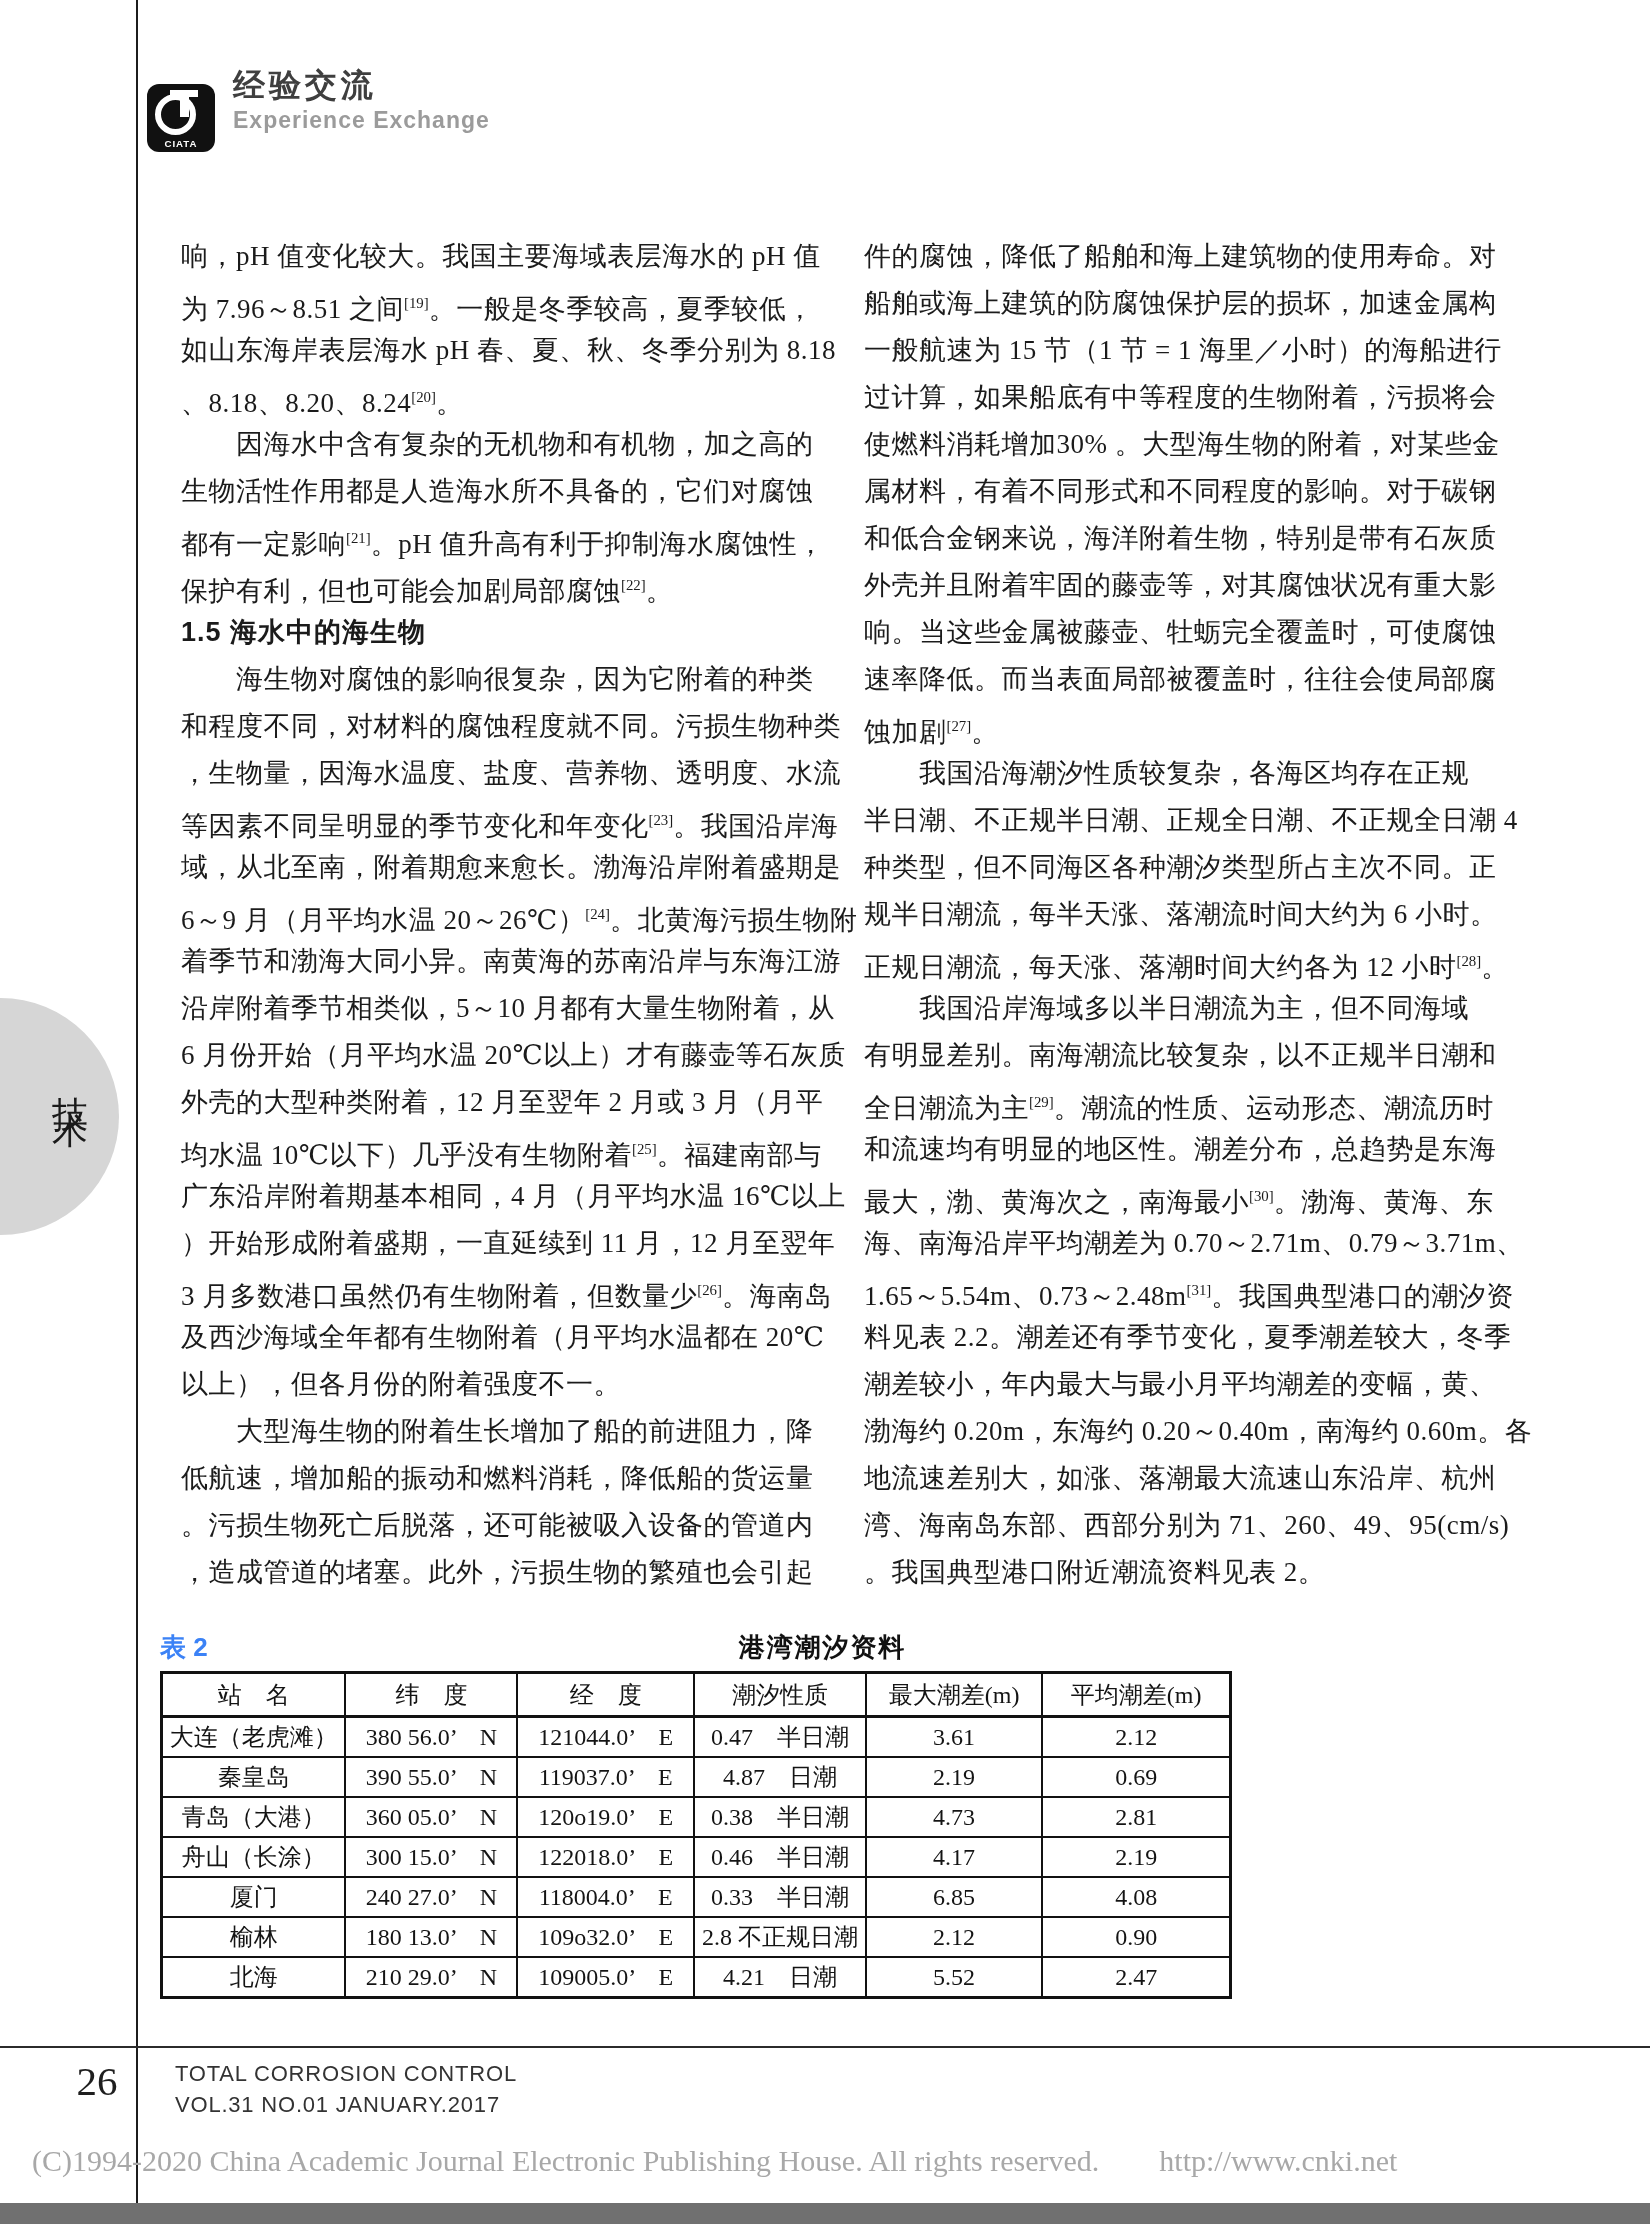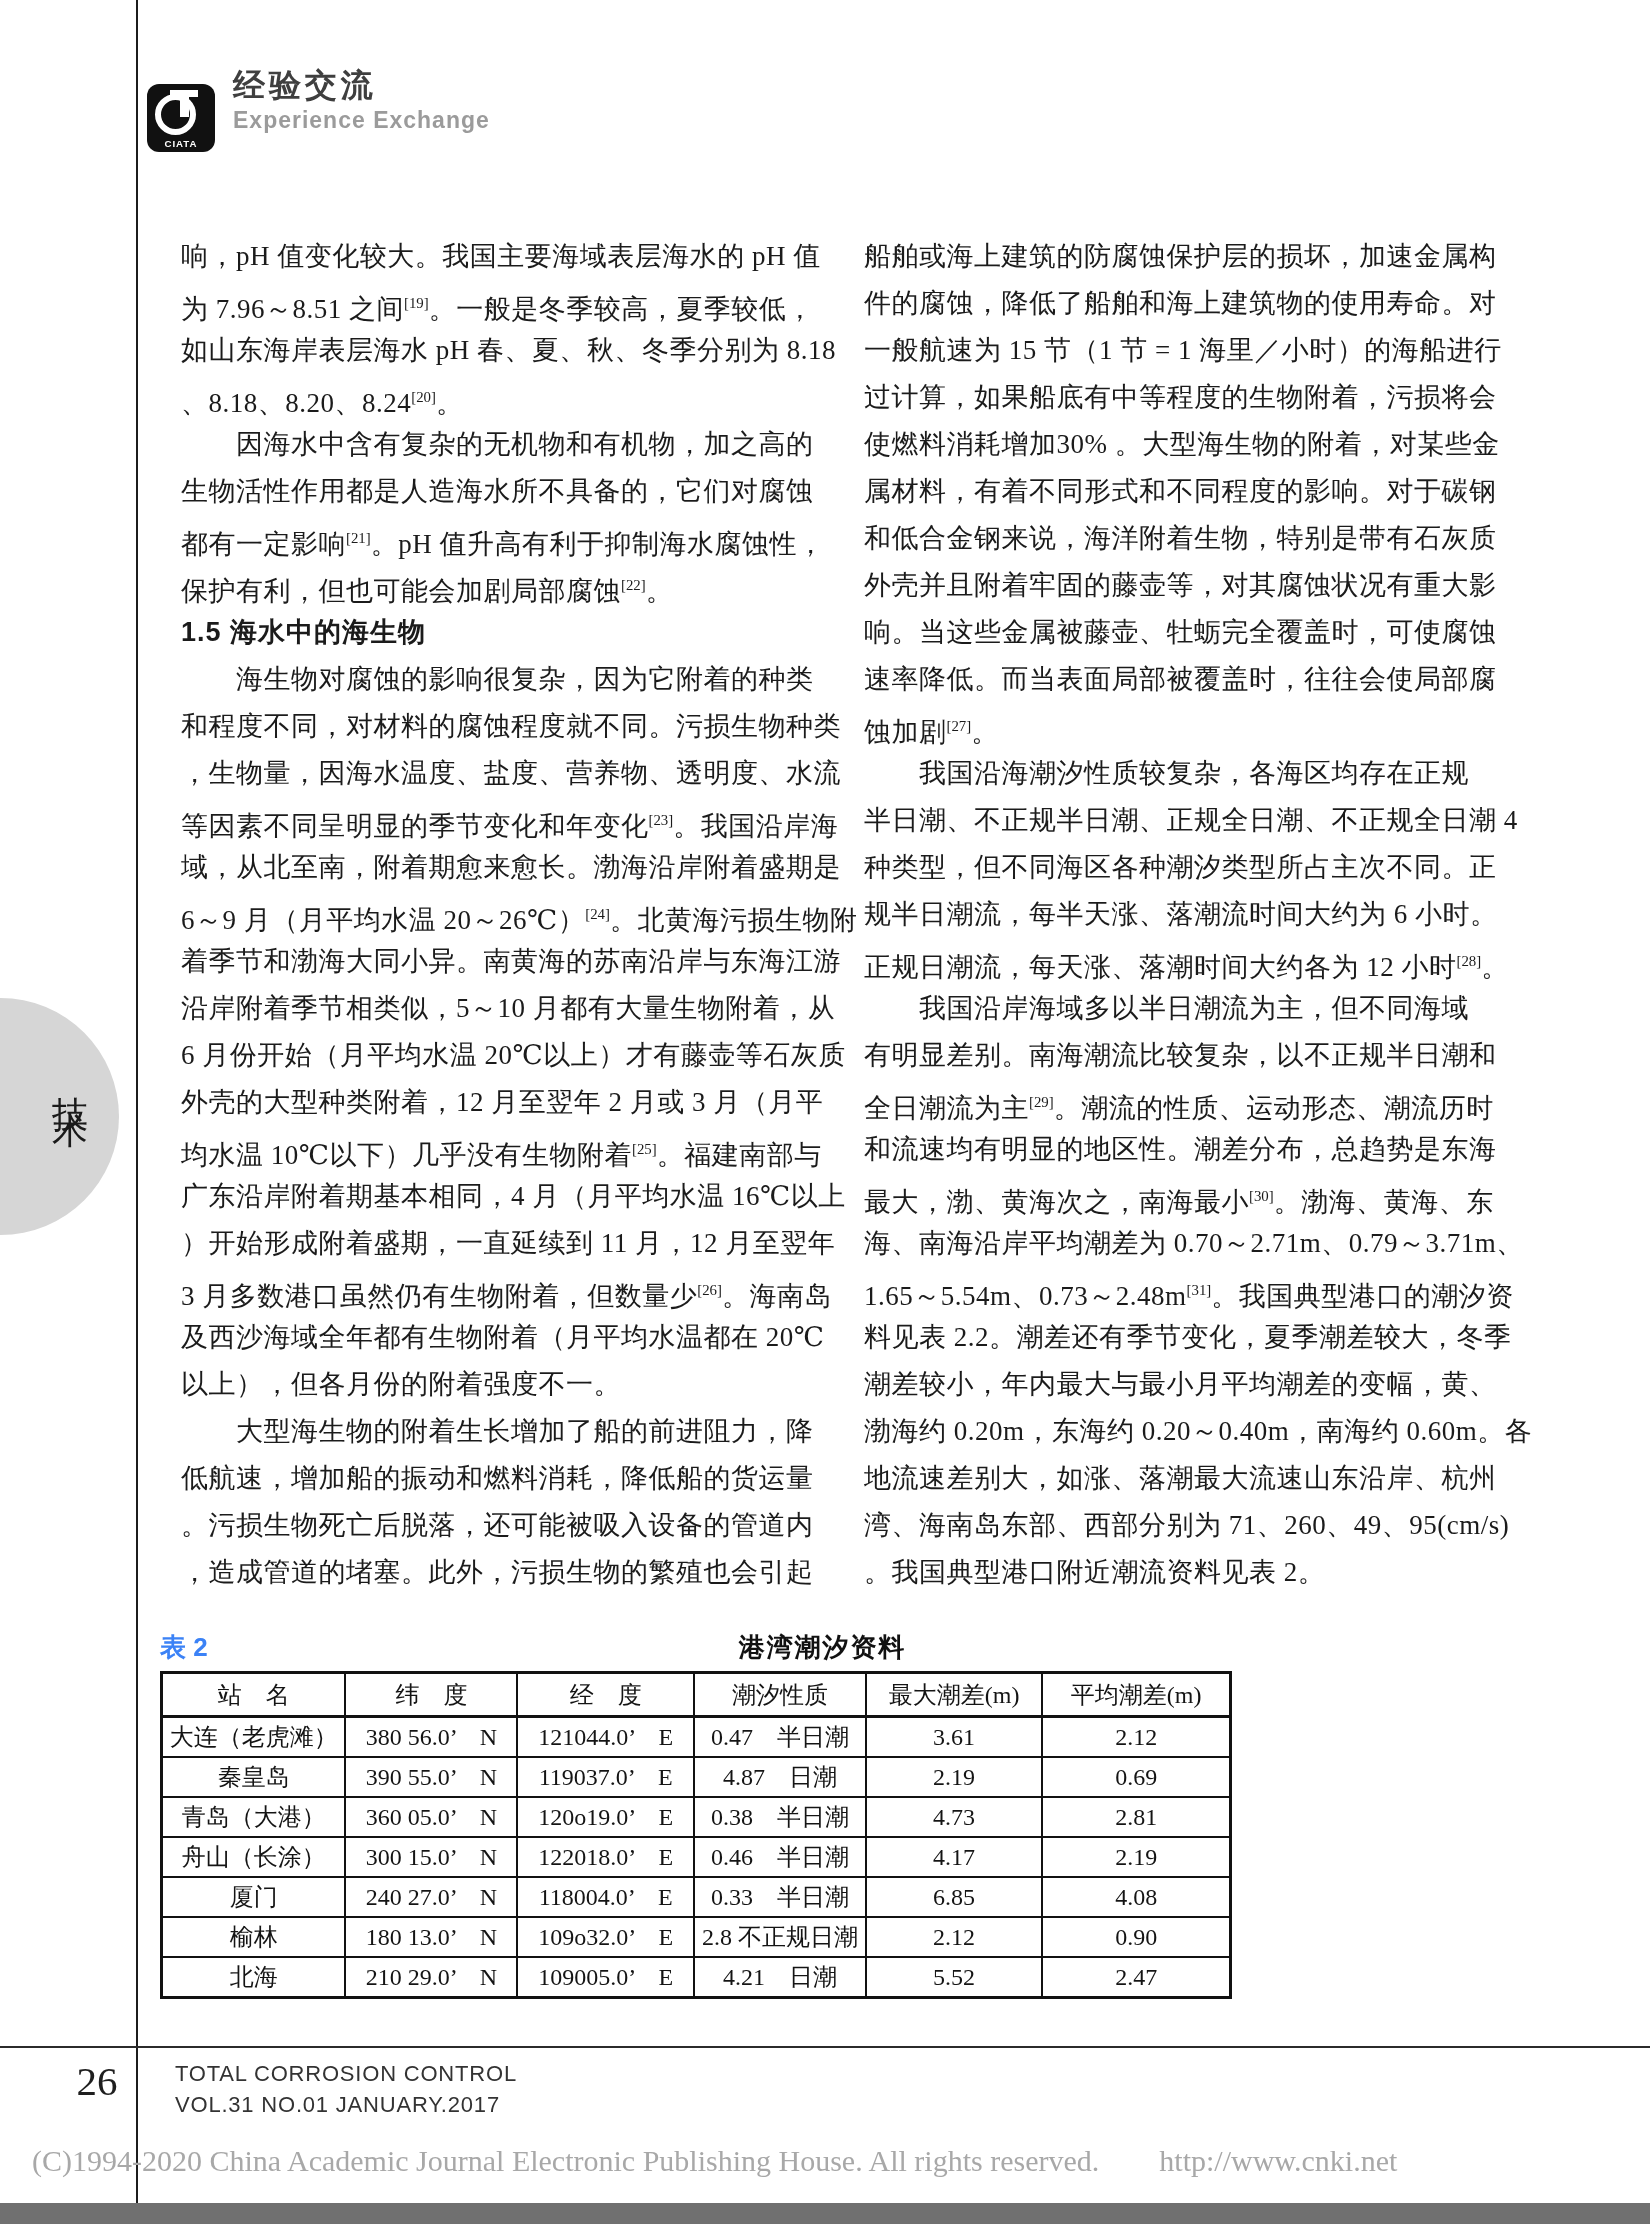--- a/index.html
+++ b/index.html
@@ -101,22 +101,22 @@
       <div class="tline">）开始形成附着盛期，一直延续到 11 月，12 月至翌年</div>
       <div class="tline">3 月多数港口虽然仍有生物附着，但数量少<sup>[26]</sup>。海南岛</div>
       <div class="tline">及西沙海域全年都有生物附着（月平均水温都在 20℃</div>
       <div class="tline">以上），但各月份的附着强度不一。</div>
       <div class="tline">　　大型海生物的附着生长增加了船的前进阻力，降</div>
       <div class="tline">低航速，增加船的振动和燃料消耗，降低船的货运量</div>
       <div class="tline">。污损生物死亡后脱落，还可能被吸入设备的管道内</div>
       <div class="tline">，造成管道的堵塞。此外，污损生物的繁殖也会引起</div>
     </div>
   <div class="col col-right">
+      <div class="tline">件的腐蚀，降低了船舶和海上建筑物的使用寿命。对</div>
       <div class="tline">船舶或海上建筑的防腐蚀保护层的损坏，加速金属构</div>
-      <div class="tline">件的腐蚀，降低了船舶和海上建筑物的使用寿命。对</div>
       <div class="tline">一般航速为 15 节（1 节 = 1 海里／小时）的海船进行</div>
       <div class="tline">过计算，如果船底有中等程度的生物附着，污损将会</div>
       <div class="tline">使燃料消耗增加30% 。大型海生物的附着，对某些金</div>
       <div class="tline">属材料，有着不同形式和不同程度的影响。对于碳钢</div>
       <div class="tline">和低合金钢来说，海洋附着生物，特别是带有石灰质</div>
       <div class="tline">外壳并且附着牢固的藤壶等，对其腐蚀状况有重大影</div>
       <div class="tline">响。当这些金属被藤壶、牡蛎完全覆盖时，可使腐蚀</div>
       <div class="tline">速率降低。而当表面局部被覆盖时，往往会使局部腐</div>
       <div class="tline">蚀加剧<sup>[27]</sup>。</div>
       <div class="tline">　　我国沿海潮汐性质较复杂，各海区均存在正规</div>

